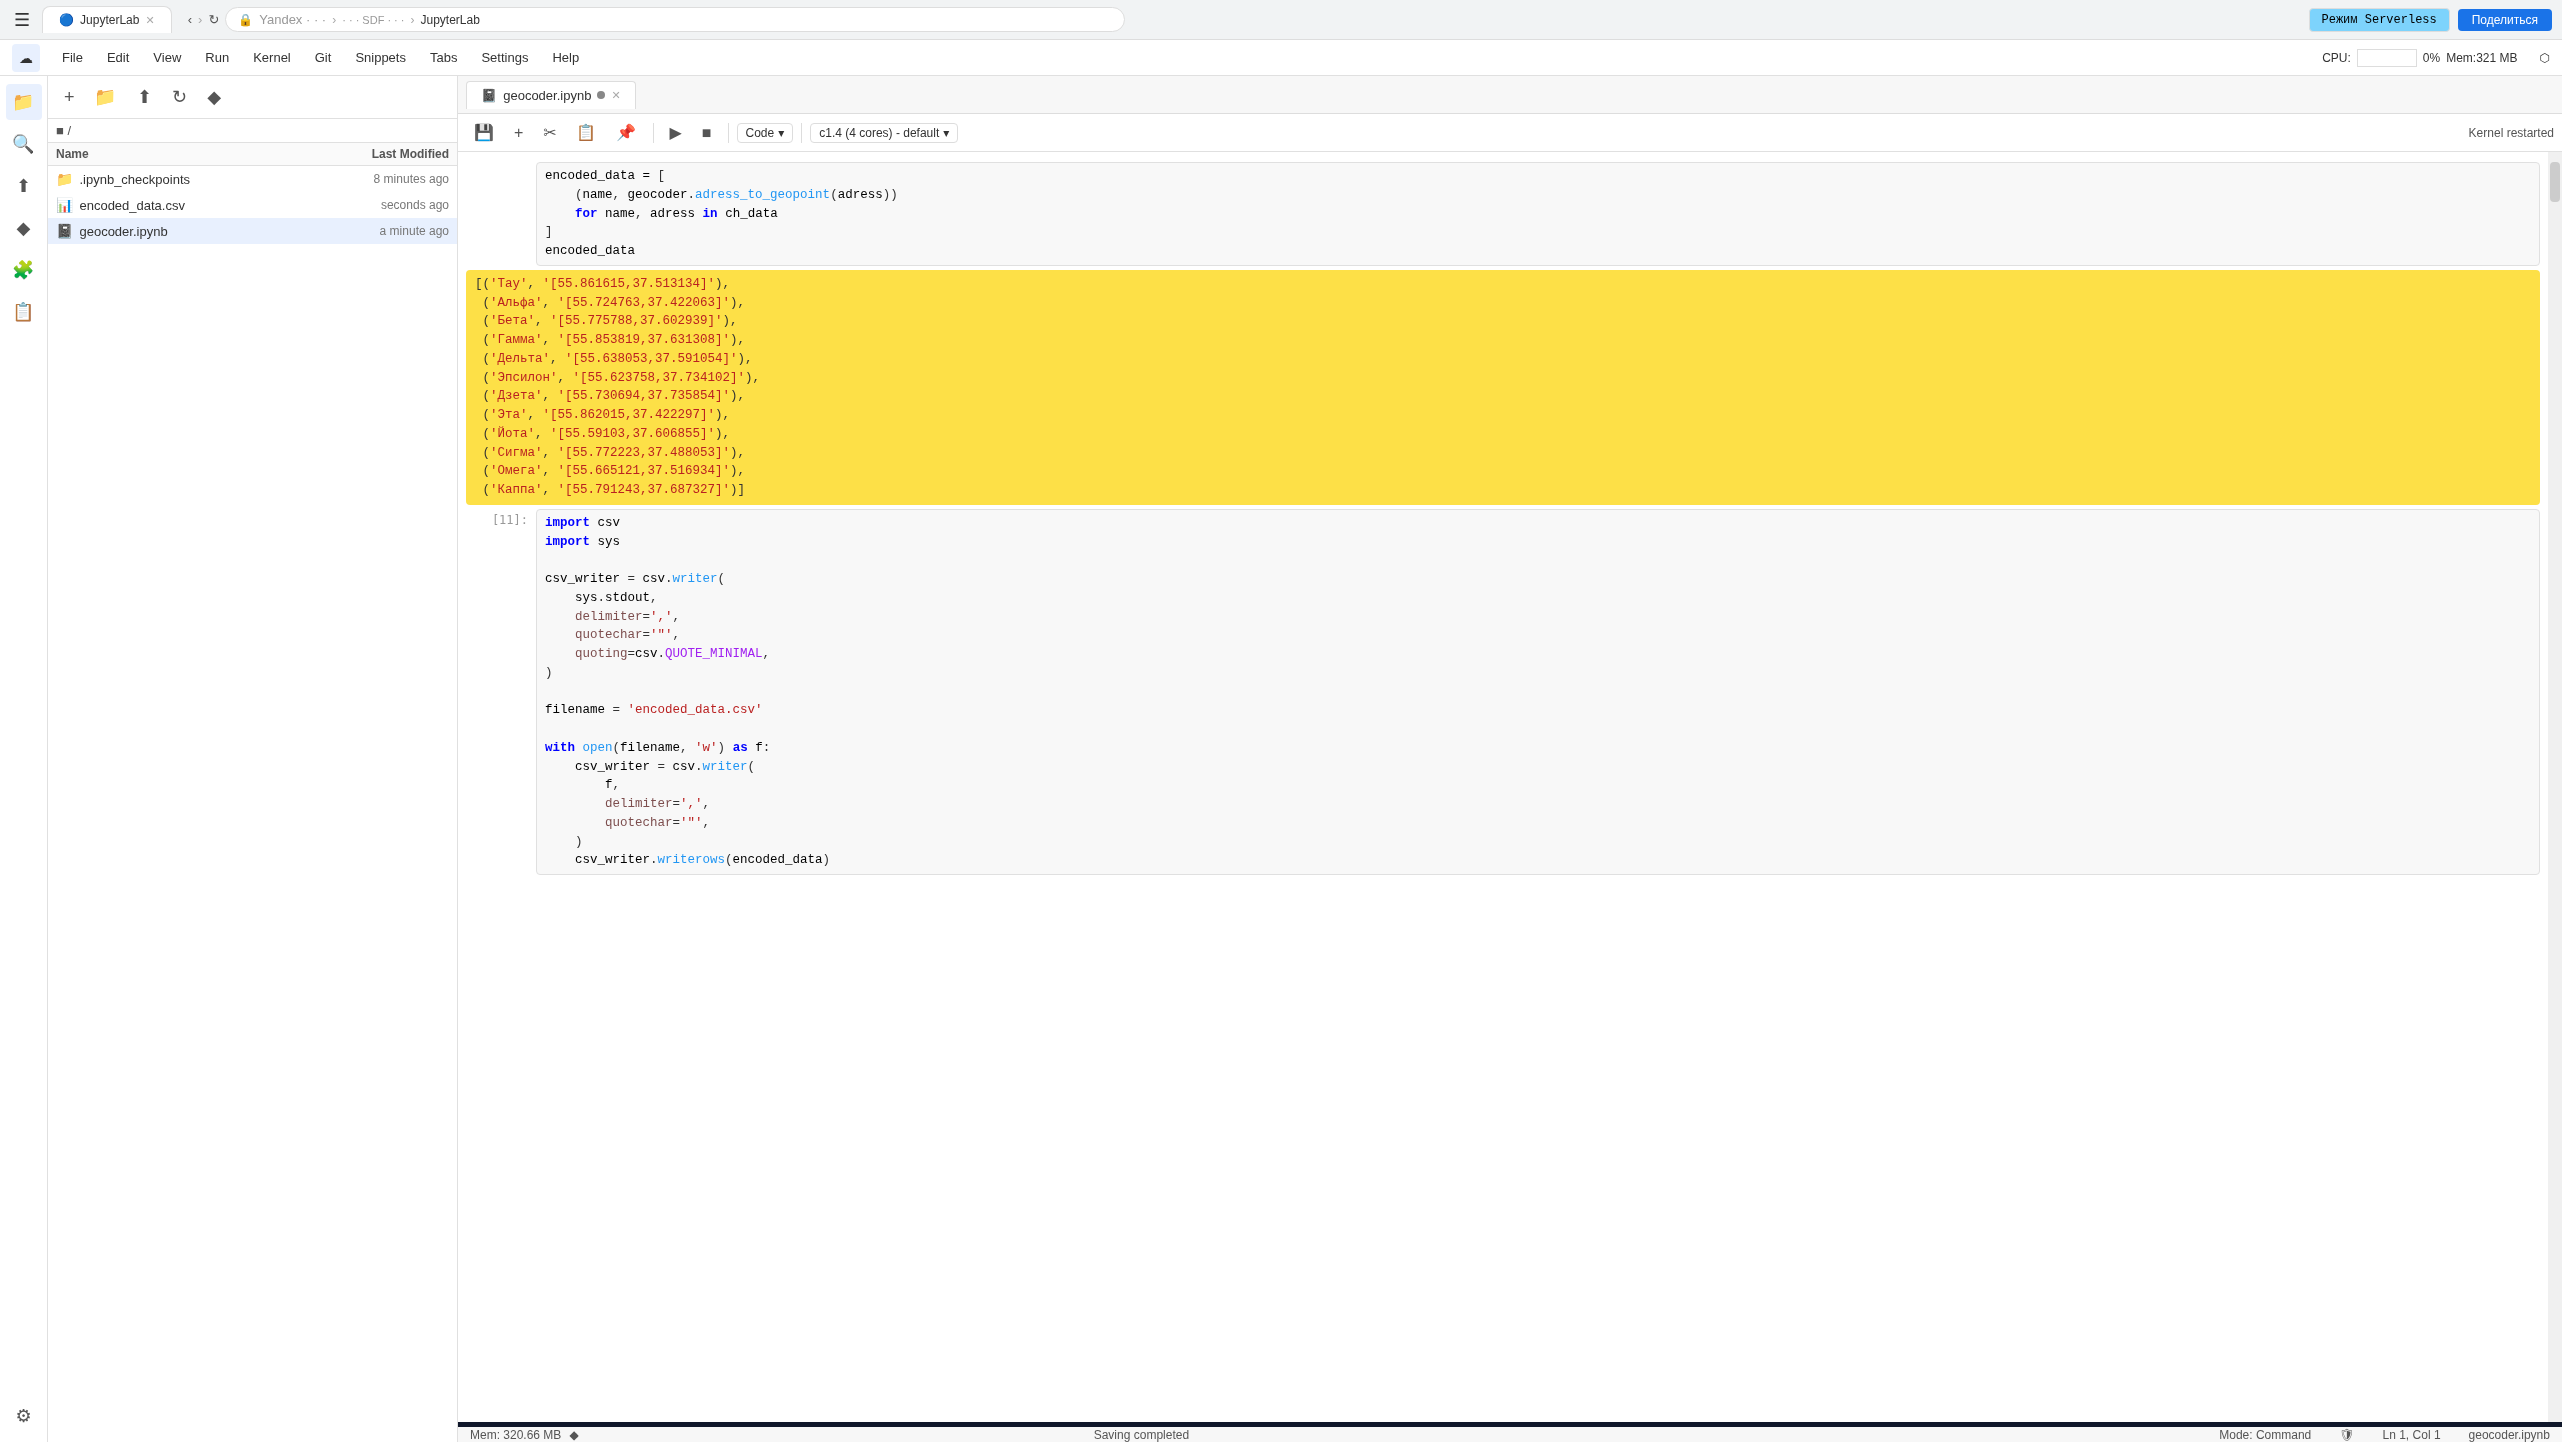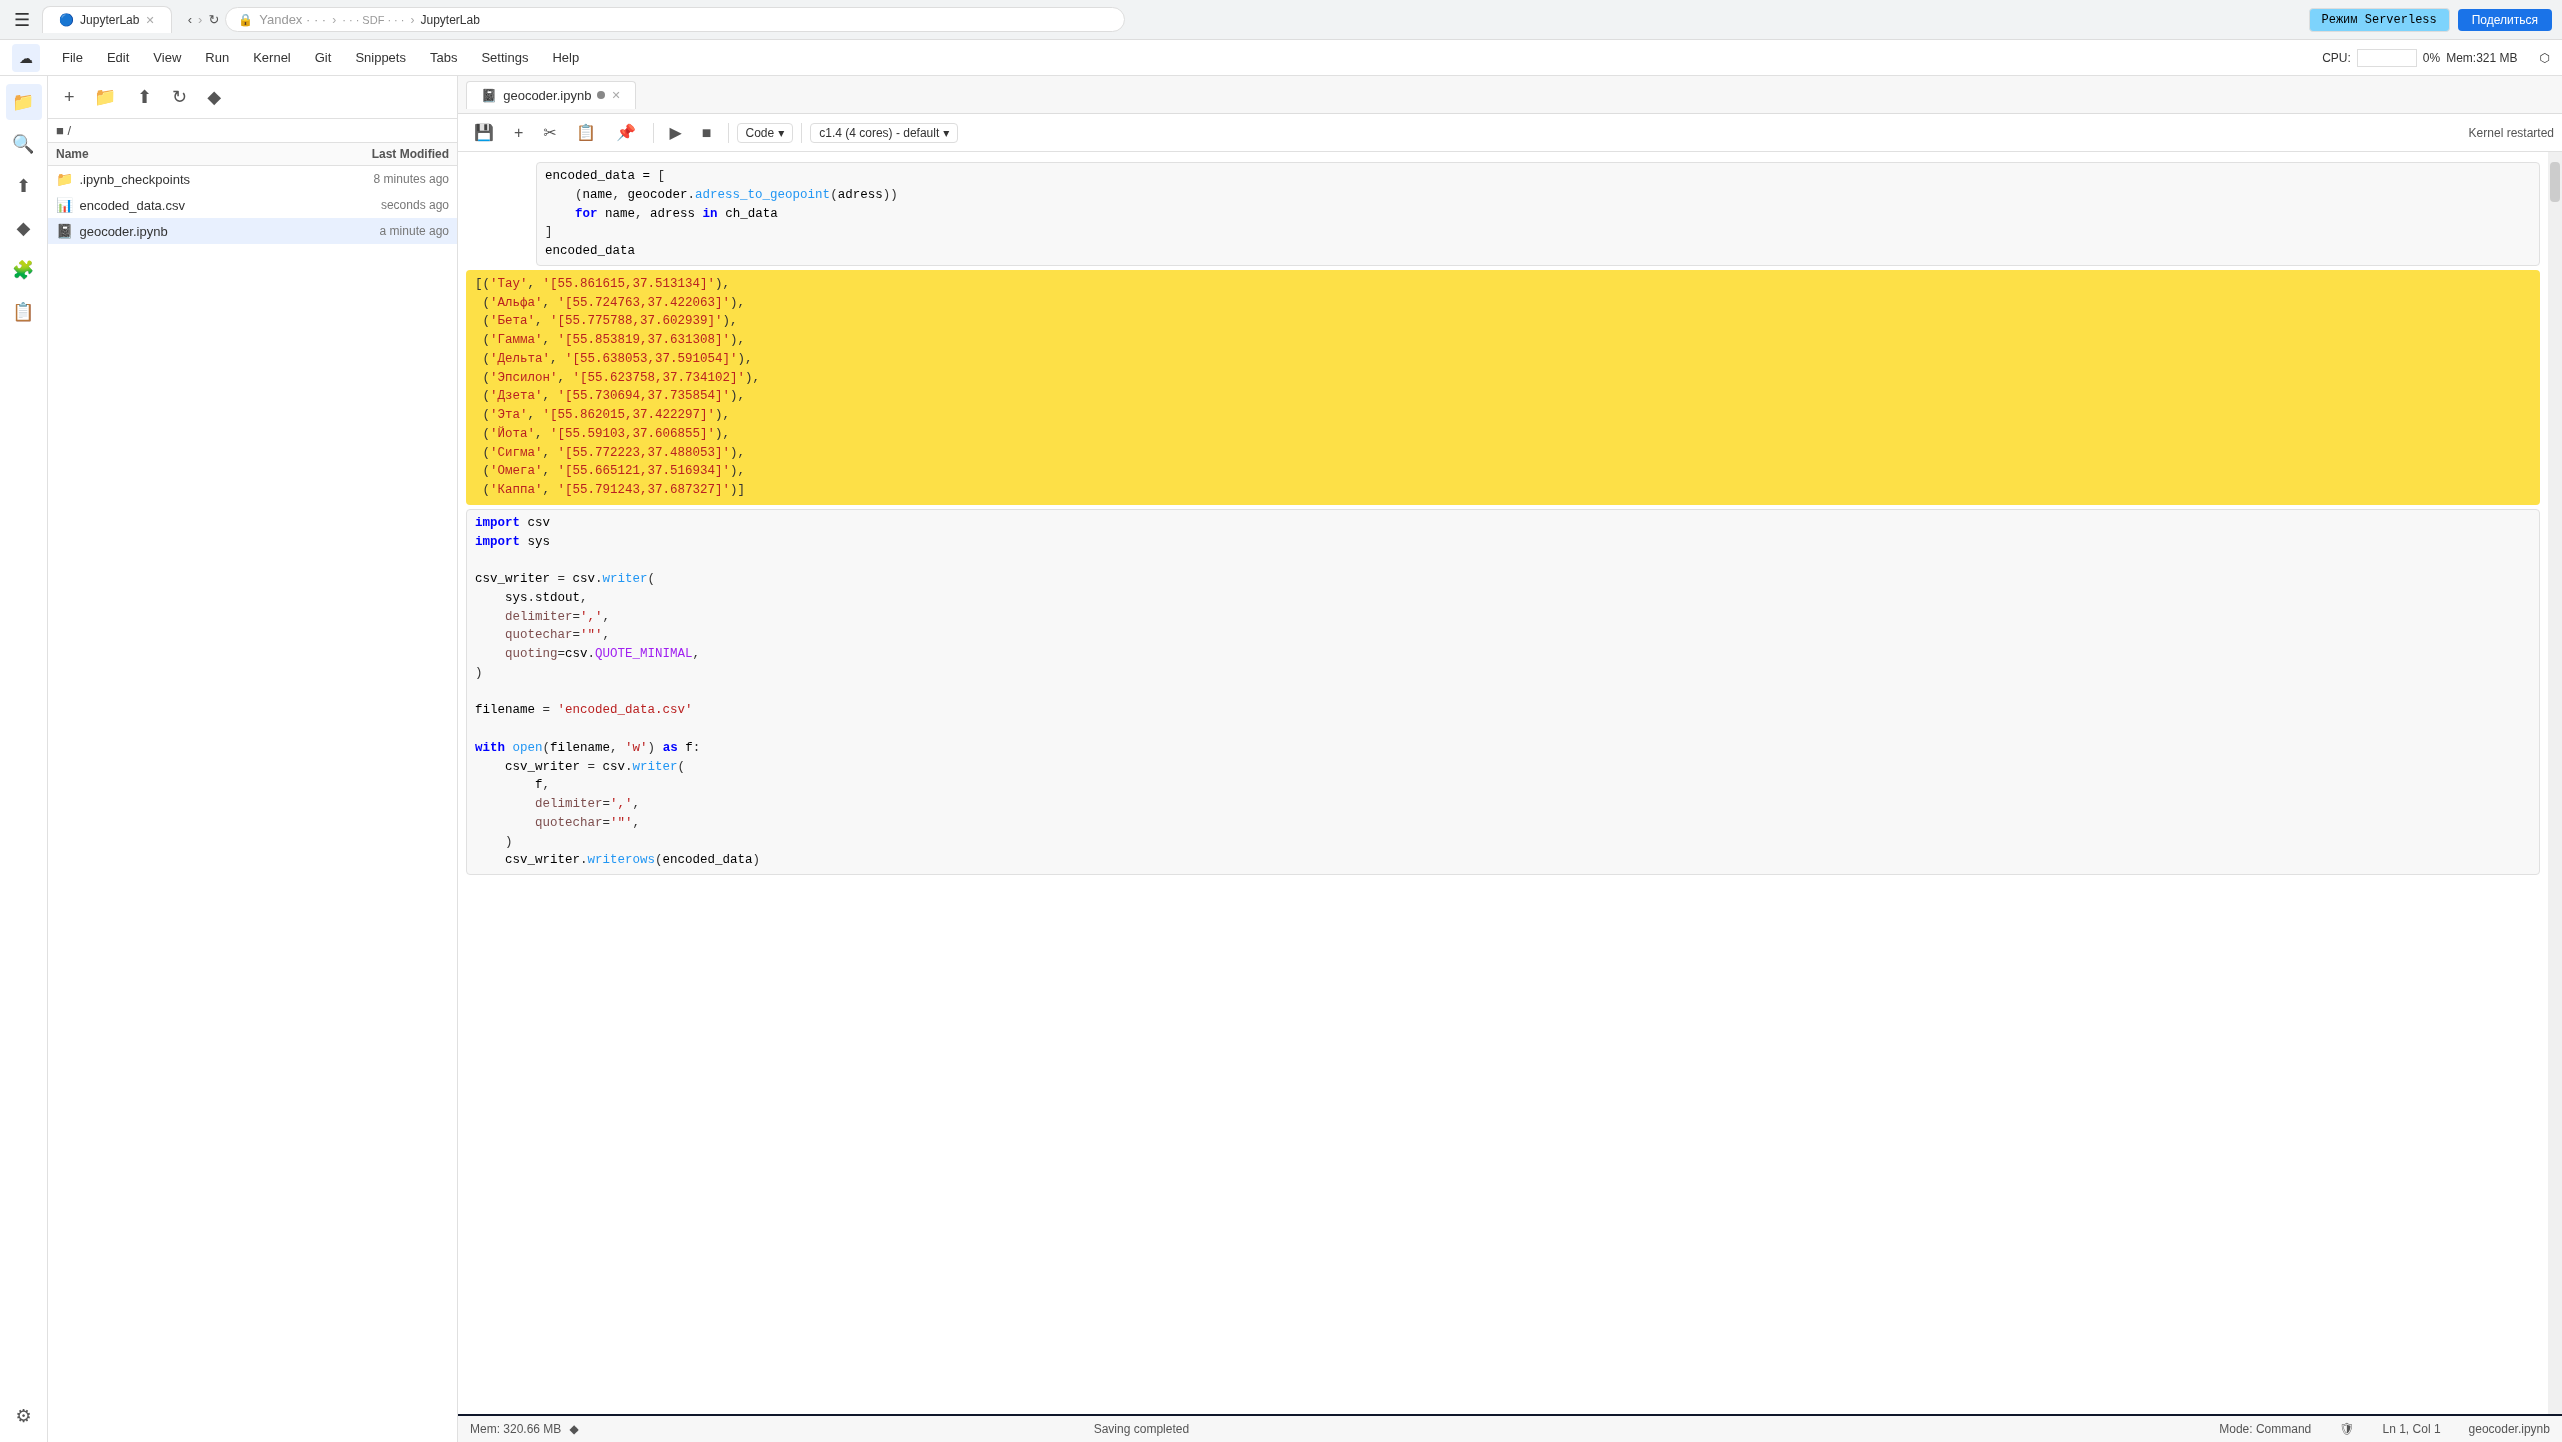--- a/index.html
+++ b/index.html
@@ -73,21 +73,21 @@
     .cell-content.output-cell { background: #fde047; color: #333; }
     .cell-content pre { white-space: pre-wrap; font-family: 'Courier New', monospace; font-size: 12.5px; line-height: 1.5; }
 
     
     .kw { color: #0000ff; font-weight: bold; }
     .str { color: #ba2121; }
     .attr { color: #7d4e4e; }
     .var { color: #000; }
 
     
-    .status-bar { display: flex; align-items: center; padding: 2px 12px; background: #f7f7f7; border-top: 2px solid #0f172a; font-size: 12px; color: #555; height: 28px; }
+    .status-bar { display: flex; align-items: center; padding: 2px 12px; background: #f7f7f7; border-top: 5px solid #0f172a; font-size: 12px; color: #555; height: 20px; }
     .status-bar .right { margin-left: auto; display: flex; gap: 28px; align-items: center; }
 
     
     .cells-container::-webkit-scrollbar { width: 10px; }
     .cells-container::-webkit-scrollbar-track { background: #f1f1f1; }
     .cells-container::-webkit-scrollbar-thumb { background: #ccc; border-radius: 4px; }
 
     .nb-right-scrollbar { width: 14px; background: #f0f0f0; position: relative; }
     .nb-right-scrollbar .thumb { width: 10px; height: 40px; background: #ccc; border-radius: 4px; position: absolute; top: 10px; left: 2px; }
   </style>
@@ -248,20 +248,21 @@
  (<span class="str">'Дзета'</span>, <span class="str">'[55.730694,37.735854]'</span>),
  (<span class="str">'Эта'</span>, <span class="str">'[55.862015,37.422297]'</span>),
  (<span class="str">'Йота'</span>, <span class="str">'[55.59103,37.606855]'</span>),
  (<span class="str">'Сигма'</span>, <span class="str">'[55.772223,37.488053]'</span>),
  (<span class="str">'Омега'</span>, <span class="str">'[55.665121,37.516934]'</span>),
  (<span class="str">'Каппа'</span>, <span class="str">'[55.791243,37.687327]'</span>)]</pre>
           </div>
         </div>
 
         <div class="cell">
+          <div class="cell-number">[11]:</div>
           <div class="cell-content code-cell">
             <pre><span class="kw">import</span> <span class="var">csv</span>
 <span class="kw">import</span> <span class="var">sys</span>
 
 <span class="var">csv_writer</span> = <span class="var">csv</span>.<span style="color:#2196f3">writer</span>(
     <span class="var">sys</span>.<span class="var">stdout</span>,
     <span class="attr">delimiter</span>=<span class="str">','</span>,
     <span class="attr">quotechar</span>=<span class="str">'"'</span>,
     <span class="attr">quoting</span>=<span class="var">csv</span>.<span style="color:#a020f0">QUOTE_MINIMAL</span>,
 )

